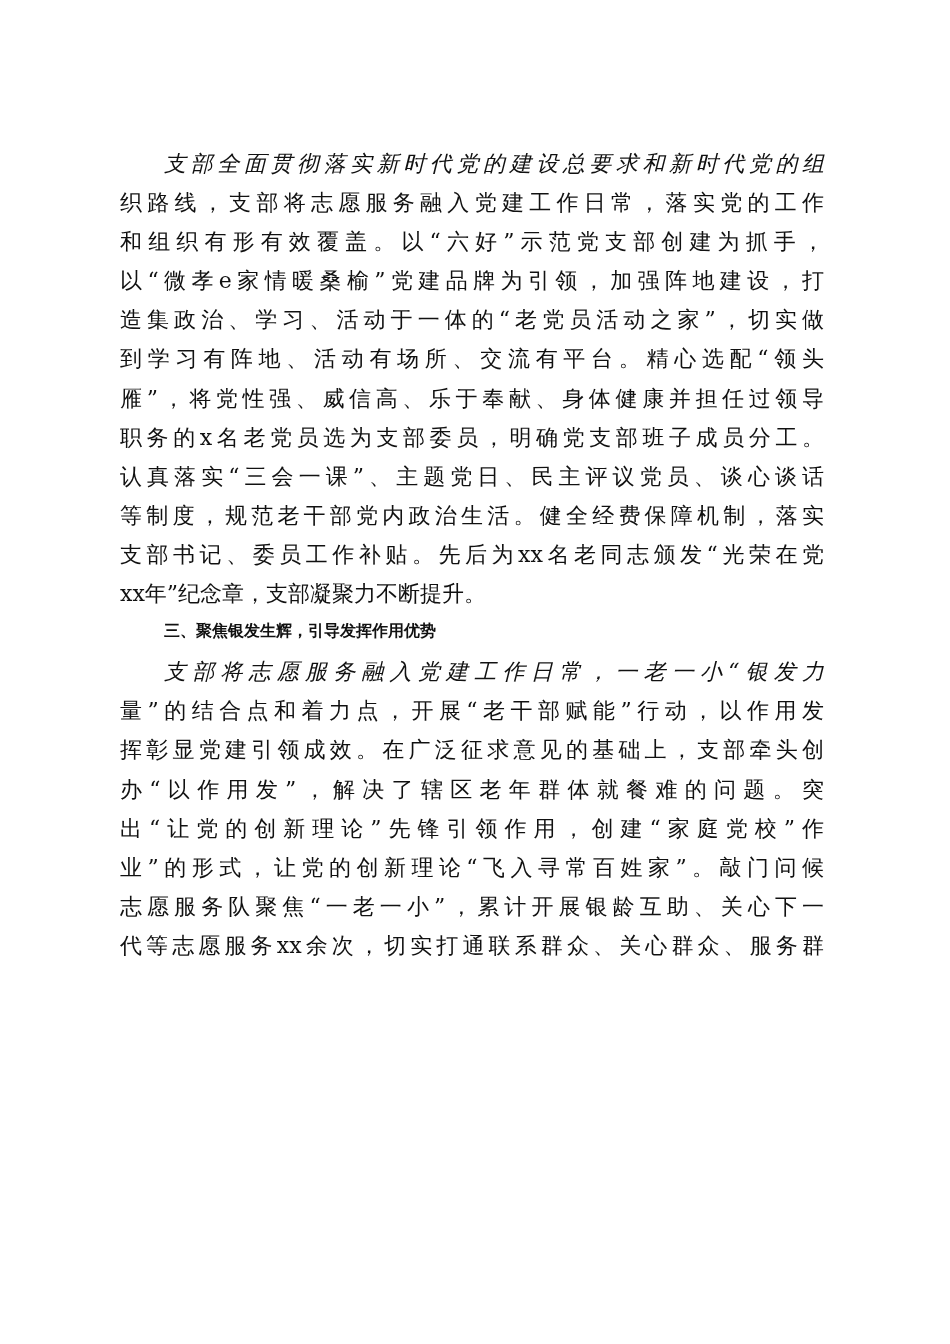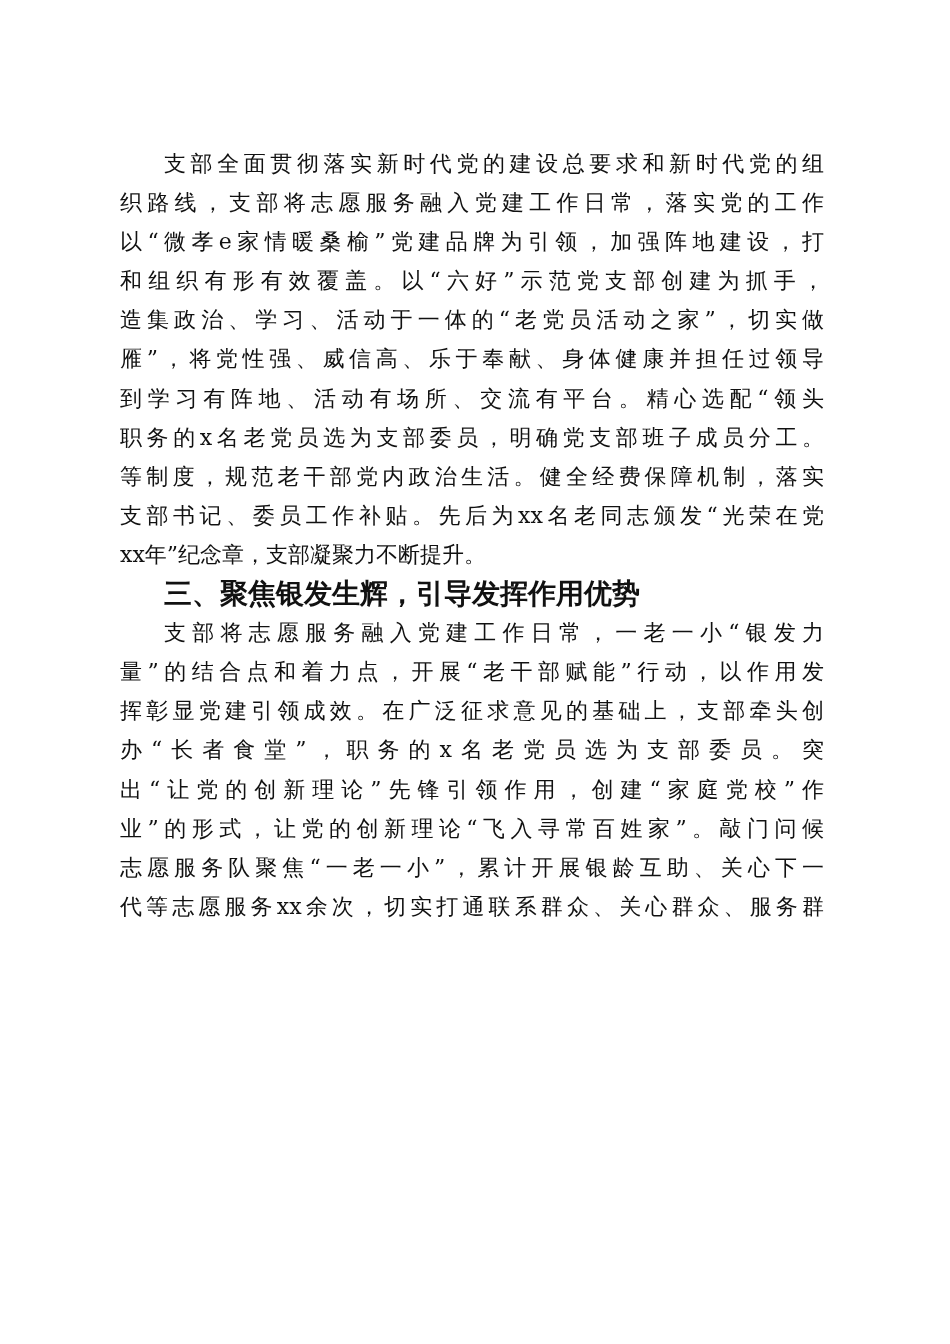--- a/index.html
+++ b/index.html
@@ -15,52 +15,53 @@
   }
   .line {
     height: 39.1px;
     line-height: 39.1px;
     white-space: nowrap;
     text-align: justify;
     text-align-last: justify;
     letter-spacing: 0px;
   }
   .line.last { text-align-last: left; }
-  .line.indent { padding-left: 44px; }
+  .line.indent { padding-left: 44px; font-style: italic; }
   .heading {
-    font-family: Liberation Sans, sans-serif;
+    font-family: Liberation Mono, monospace;
     font-weight: bold;
     text-align-last: left;
     padding-left: 44px;
-    font-size: 28px;
+    font-size: 16px;
   }
 </style>
 </head>
 <body>
 
 <div class="page">
   <div>
     <div class="line indent">支部全面贯彻落实新时代党的建设总要求和新时代党的组</div>
     <div class="line">织路线，支部将志愿服务融入党建工作日常，落实党的工作</div>
+    <div class="line">和组织有形有效覆盖。以“六好”示范党支部创建为抓手，</div>
     <div class="line">以“微孝e家情暖桑榆”党建品牌为引领，加强阵地建设，打</div>
-    <div class="line">和组织有形有效覆盖。以“六好”示范党支部创建为抓手，</div>
     <div class="line">造集政治、学习、活动于一体的“老党员活动之家”，切实做</div>
+    <div class="line">到学习有阵地、活动有场所、交流有平台。精心选配“领头</div>
     <div class="line">雁”，将党性强、威信高、乐于奉献、身体健康并担任过领导</div>
-    <div class="line">到学习有阵地、活动有场所、交流有平台。精心选配“领头</div>
     <div class="line">职务的x名老党员选为支部委员，明确党支部班子成员分工。</div>
+    <div class="line">认真落实“三会一课”、主题党日、民主评议党员、谈心谈话</div>
     <div class="line">等制度，规范老干部党内政治生活。健全经费保障机制，落实</div>
     <div class="line">支部书记、委员工作补贴。先后为xx名老同志颁发“光荣在党</div>
     <div class="line last">xx年”纪念章，支部凝聚力不断提升。</div>
   </div>
 
   <div class="line heading">三、聚焦银发生辉，引导发挥作用优势</div>
 
   <div>
     <div class="line indent">支部将志愿服务融入党建工作日常，一老一小“银发力</div>
     <div class="line">量”的结合点和着力点，开展“老干部赋能”行动，以作用发</div>
     <div class="line">挥彰显党建引领成效。在广泛征求意见的基础上，支部牵头创</div>
-    <div class="line">办“长者食堂”，职务的x名老党员选为支部委员。突</div>
+    <div class="line">办“以作用发”，解决了辖区老年群体就餐难的问题。突</div>
     <div class="line">出“让党的创新理论”先锋引领作用，创建“家庭党校”作</div>
     <div class="line">业”的形式，让党的创新理论“飞入寻常百姓家”。敲门问候</div>
     <div class="line">志愿服务队聚焦“一老一小”，累计开展银龄互助、关心下一</div>
     <div class="line">代等志愿服务xx余次，切实打通联系群众、关心群众、服务群</div>
   </div>
 </div>
 
 </body></html>

